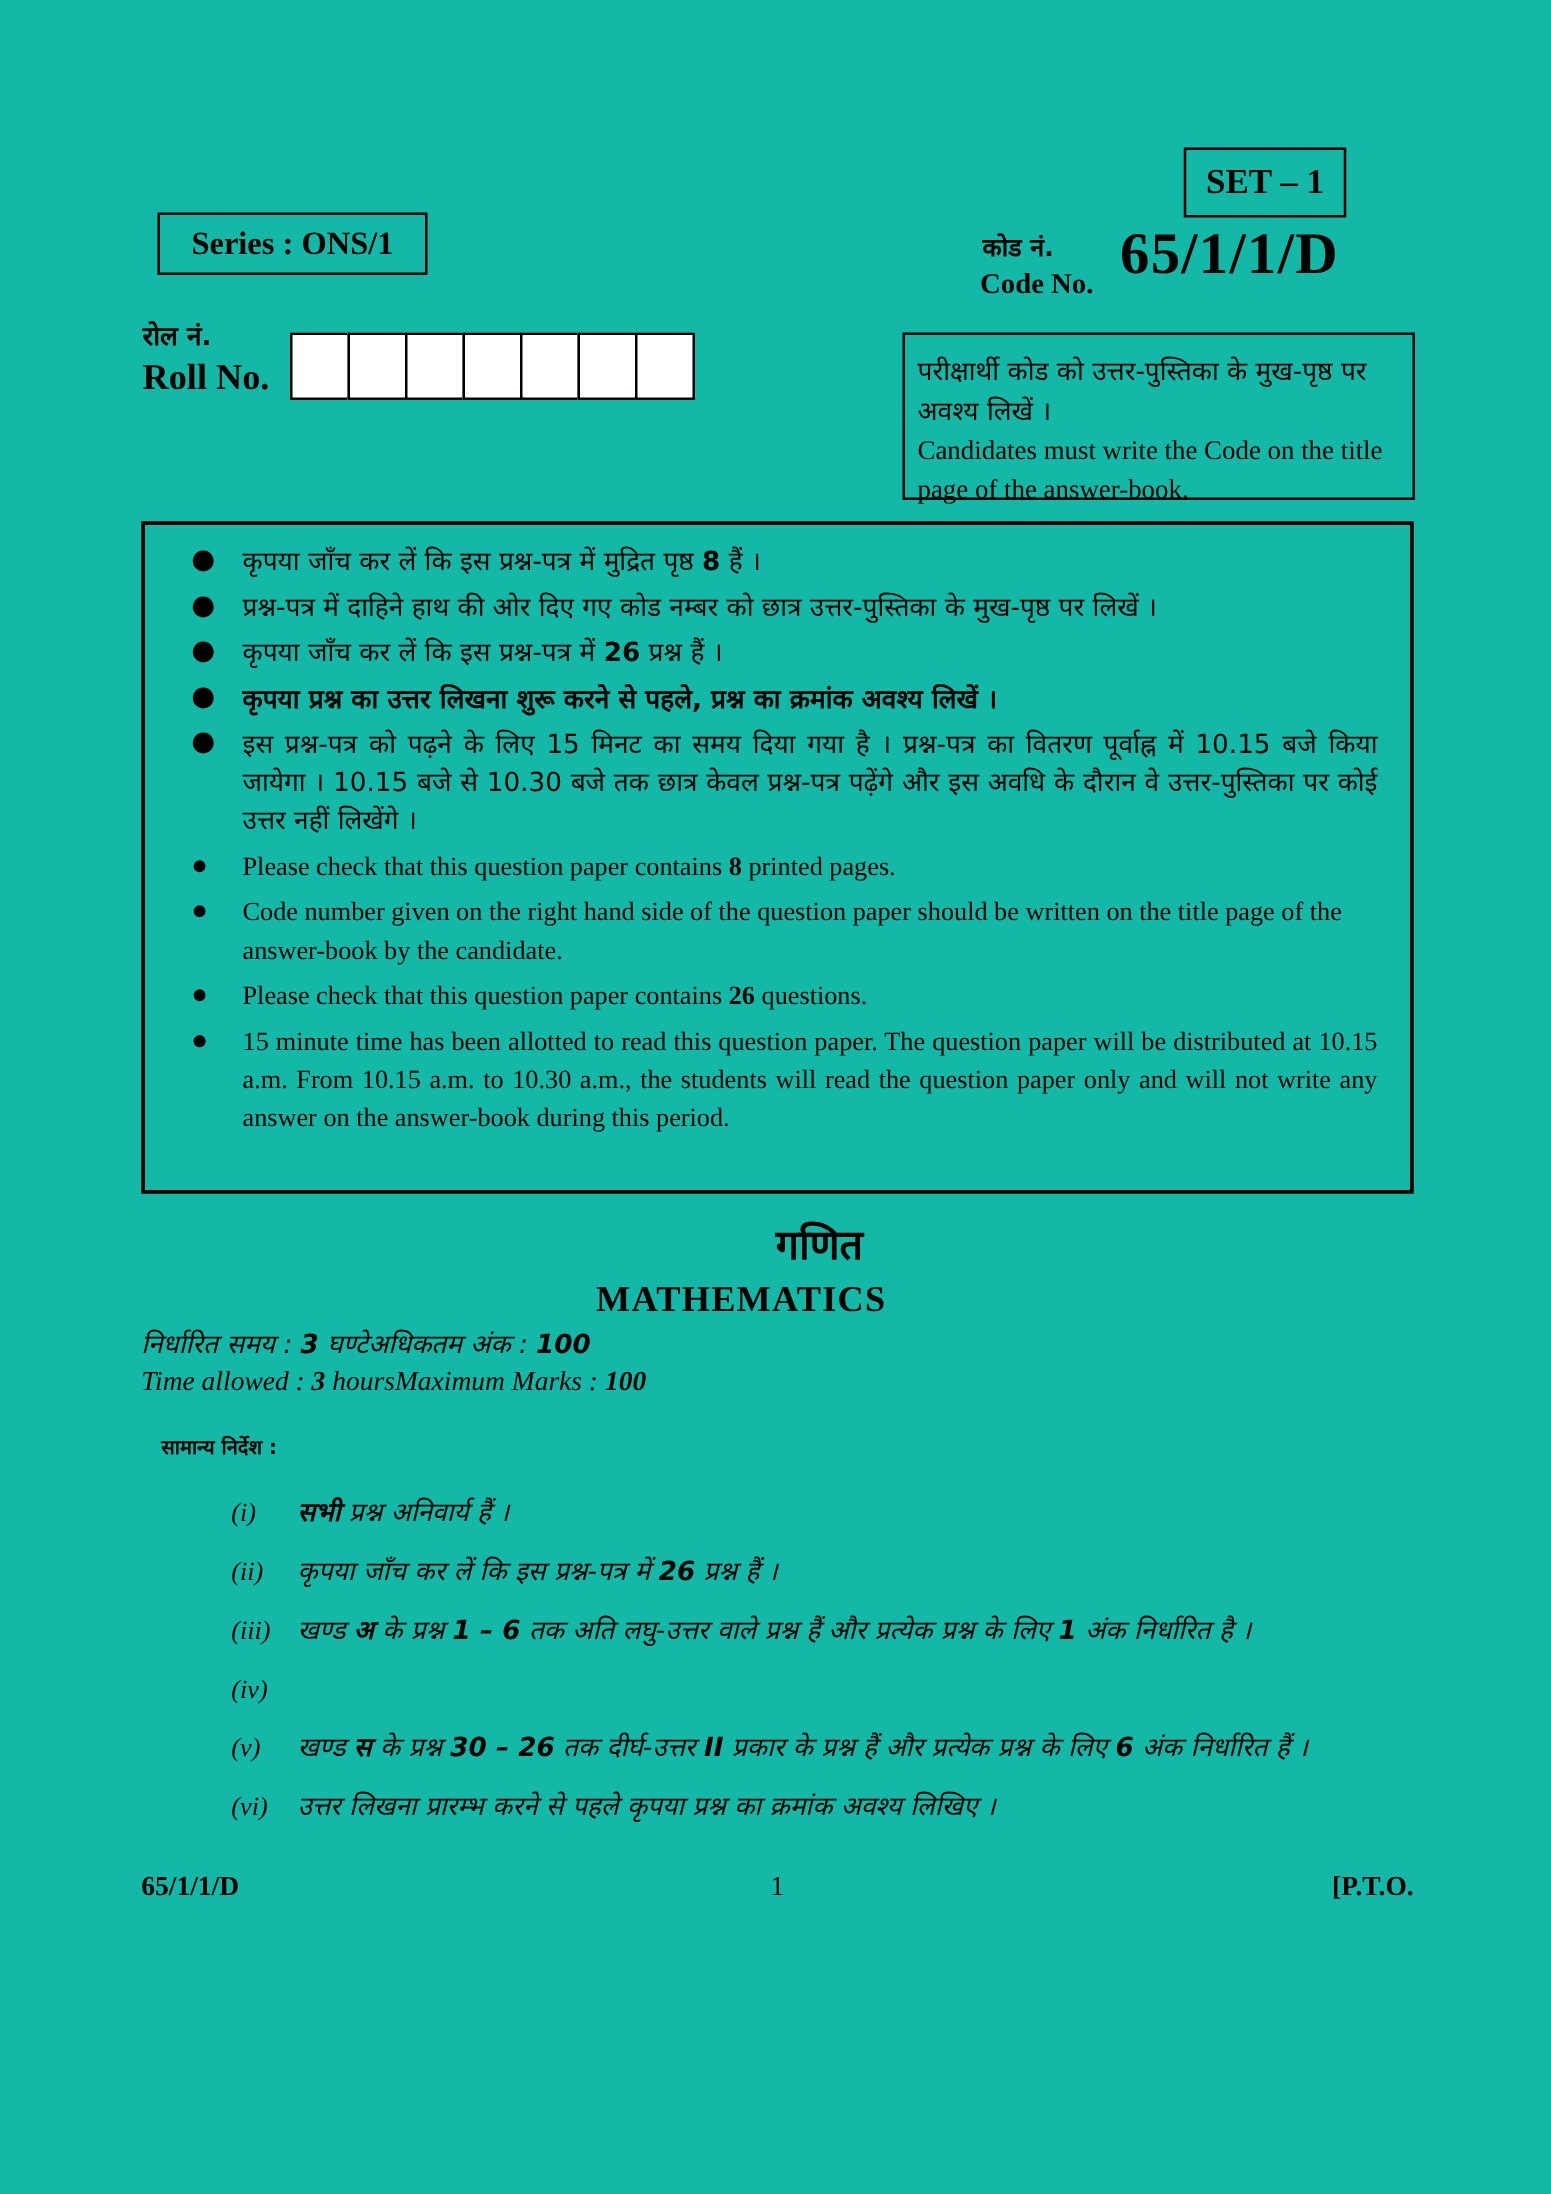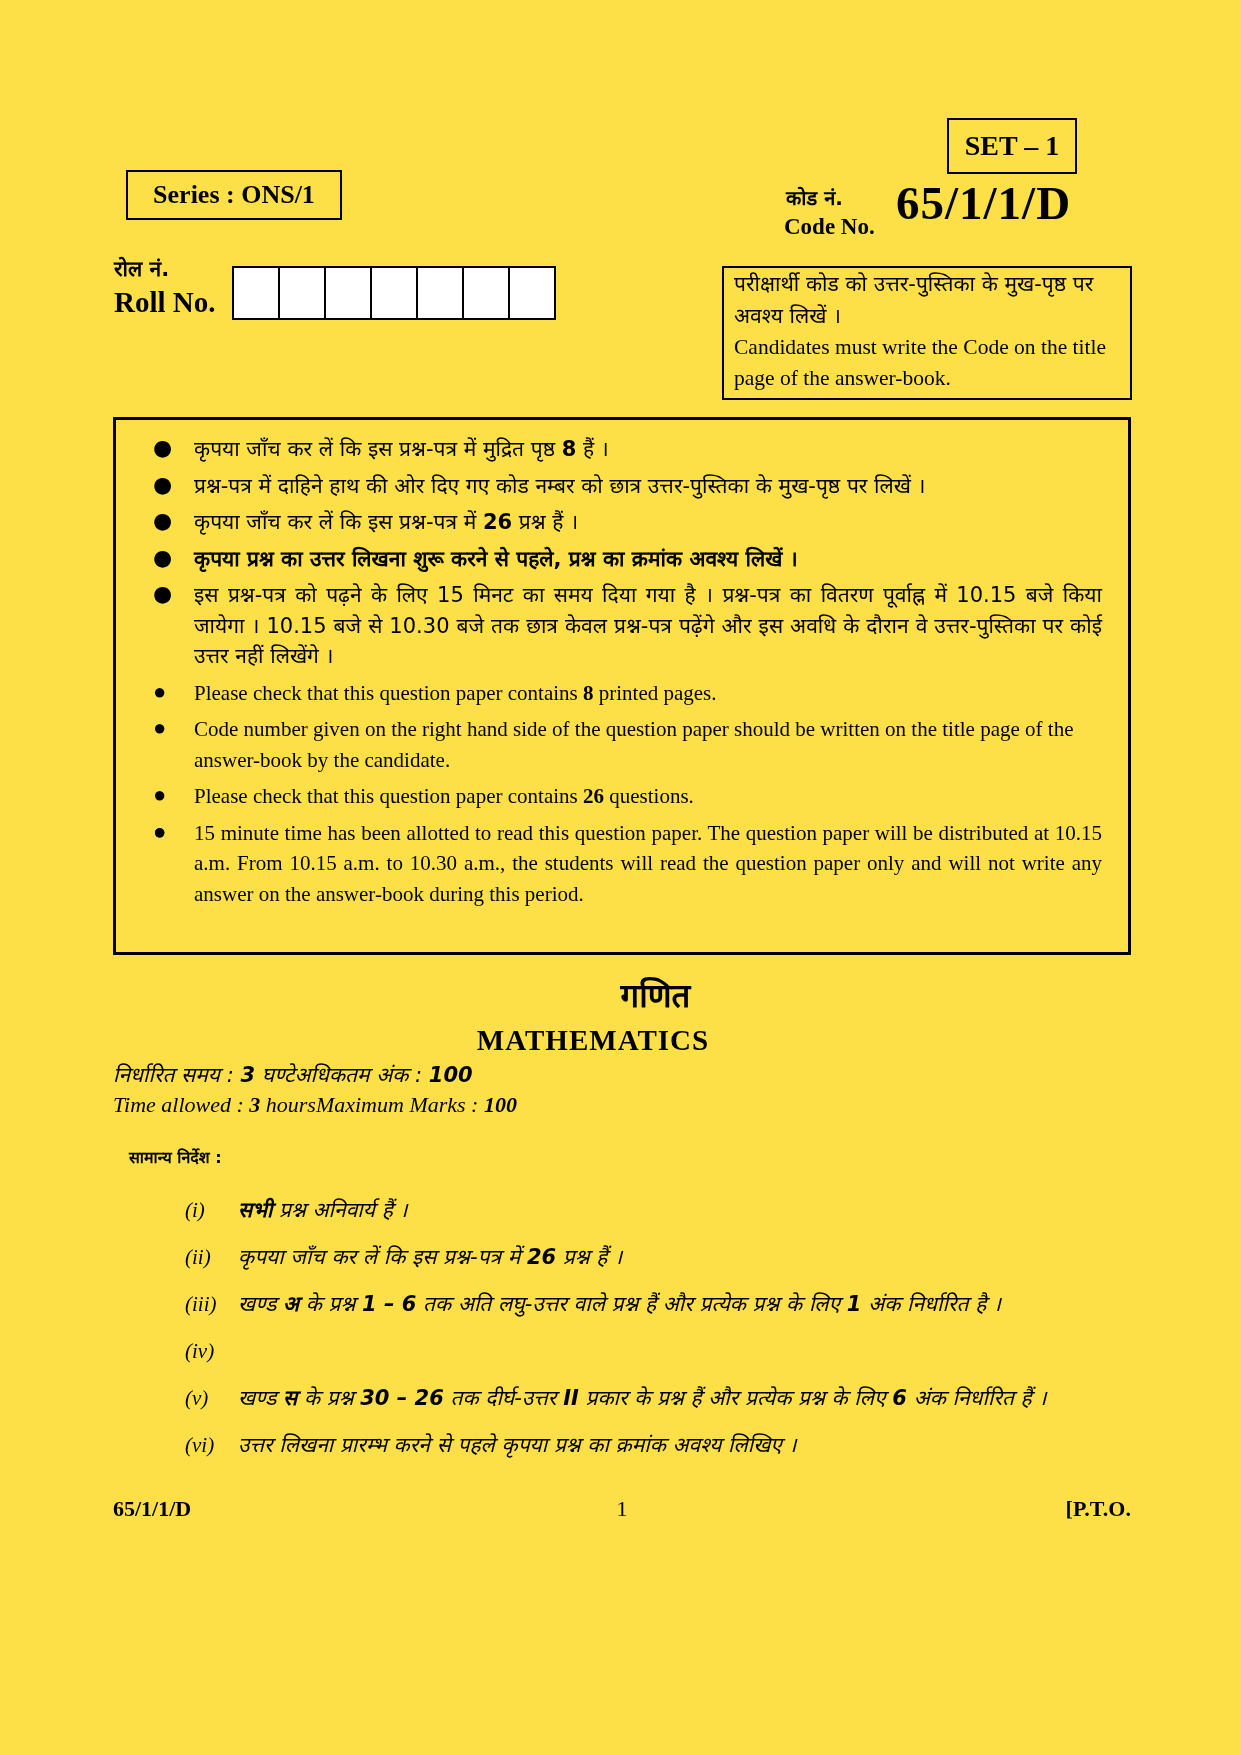--- a/index.html
+++ b/index.html
@@ -1,20 +1,20 @@
 <!DOCTYPE html>
 <html><head>
 <meta charset="utf-8">
 <style>
   html,body{margin:0;padding:0;background:#e9e9e9;}
   #page{
     position:relative;
     width:1241px;height:1755px;
     margin:0 auto;
-    background:#fde047;
+    background:#14b8a6;
     color:#000;
     font-family:"Liberation Serif","DejaVu Sans",serif;
     overflow:hidden;
   }
   .abs{position:absolute;}
   .hi{font-family:"DejaVu Sans",sans-serif;}
   .en{font-family:"Liberation Serif","DejaVu Sans",serif;}
   b{font-weight:bold;}
 
   
@@ -37,21 +37,21 @@
 
   .roll-label-hi{left:114px;top:254px;font-weight:bold;font-size:21px;}
   .roll-label-en{left:114px;top:286px;font-weight:bold;font-size:29px;}
   .roll-cells{left:232px;top:266px;display:flex;}
   .roll-cell{width:48px;height:54px;border:2px solid #000;box-sizing:border-box;margin-left:-2px;background:#fff;}
   .roll-cell:first-child{margin-left:0;}
 
   .cand-box{
     left:722px;top:266px;width:410px;height:134px;
     border:2px solid #000;box-sizing:border-box;
-    padding:0 10px;
+    padding:13px 10px;
   }
   .cand-hi{font-size:21px;line-height:32px;}
   .cand-en{font-size:21.5px;line-height:31px;}
 
   .notice-box{
     left:113px;top:417px;width:1018px;height:538px;
     border:3px solid #000;box-sizing:border-box;
     padding:14px 26px 0 0;
   }
   .notice-box ul{list-style:none;margin:0;padding:0;}

